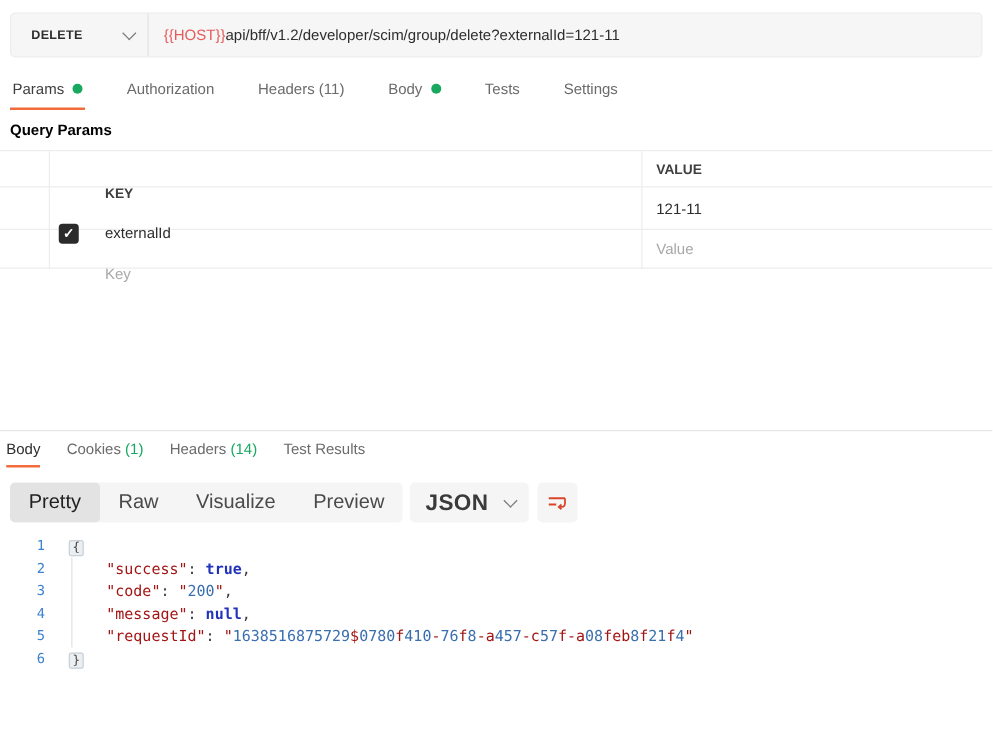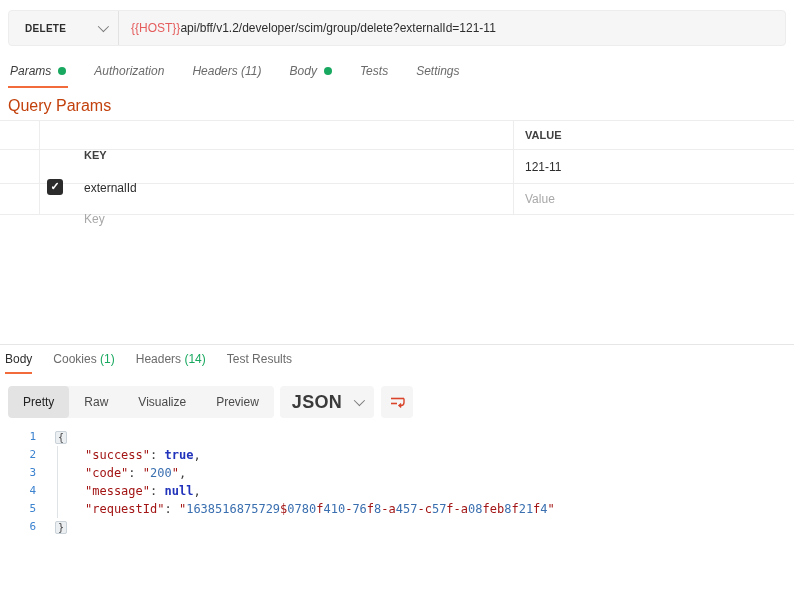--- a/index.html
+++ b/index.html
@@ -13,59 +13,59 @@
     display:flex; align-items:stretch; }
   .method-box { width:110px; display:flex; align-items:center; justify-content:space-between;
     padding:0 12px 0 16px; border-right:1px solid #e2e2e2; cursor:pointer; }
   .method-label { font-size:10px; font-weight:700; color:#2d2d2d; letter-spacing:.3px; }
   .chev { width:8px; height:8px; border-right:1.5px solid #7a7a7a; border-bottom:1.5px solid #7a7a7a;
     transform:rotate(45deg) translateY(-2px); display:inline-block; }
   .url-text { flex:1; display:flex; align-items:center; padding-left:12px; font-size:12px; color:#2d2d2d; white-space:nowrap; overflow:hidden; }
   .env-var { color:#e55c5c; }
 
   
-  .req-tabs { position:absolute; left:10px; top:60px; height:28px; display:flex; gap:28px;font-style:italic; }
+  .req-tabs { position:absolute; left:10px; top:60px; height:28px; display:flex; gap:35px; }
   .tab { position:relative; display:flex; align-items:center; gap:7px; font-size:12px;
     color:#6b6b6b; cursor:pointer; padding-bottom:6px; }
   .tab.active { color:#3d3d3d; }
   .tab.active::after { content:""; position:absolute; left:-2px; right:-2px; bottom:0;
     height:2px; background:#f26b3a; }
   .dot { width:8px; height:8px; border-radius:50%; background:#18a85f; }
 
-  .section-title { position:absolute; left:8px; top:97px; font-size:16px; font-weight:400; color:#c2410c; }
+  .section-title { position:absolute; left:8px; top:97px; font-size:12px; font-weight:700; color:#000000; }
 
   
   .ptable { position:absolute; left:0; right:0; top:120px; border-top:1px solid #ededed; }
   .ptable .vline { position:absolute; top:0; bottom:0; width:1px; background:#ededed; }
   .prow { display:flex; border-bottom:1px solid #ededed; align-items:center; }
   .prow.header { height:29px; }
   .prow.r1 { height:34px; }
   .prow.r2 { height:31px; }
   .cell-handle { width:39px; flex:0 0 39px; }
-  .cell-key { flex:0 0 474px; display:flex; align-items:flex-end;margin-top:40px; }
+  .cell-key { flex:0 0 474px; display:flex; align-items:flex-start;margin-top:40px; }
   .cell-val { flex:1; padding-left:12px; font-size:12px; color:#2d2d2d; }
   .hdr-txt { font-size:11px; font-weight:700; color:#3f3f3f; }
   .cell-key .hdr-txt { margin-left:45px; }
   .key-txt { margin-left:21px; font-size:12px; color:#2d2d2d; }
   .checkbox { width:16px; height:16px; margin-left:8px; background:#2b2b2b; border-radius:3px;
     display:flex; align-items:center; justify-content:center; color:#fff; font-size:11px;
     font-weight:700; cursor:pointer; }
   .ghost { color:#a8a8a8; }
 
   
   .divider { position:absolute; left:0; right:0; top:344px; height:1px; background:#e6e6e6; }
   .resp-tabs { position:absolute; left:5px; top:352px; display:flex; gap:21px; }
   .rtab { position:relative; font-size:12px; color:#6b6b6b; padding-bottom:8px; cursor:pointer; }
   .rtab.active { color:#2d2d2d; }
   .rtab.active::after { content:""; position:absolute; left:0; right:0; bottom:0; height:2px; background:#f26b3a; }
   .cnt { color:#18a85f; }
 
   .view-bar { position:absolute; left:8px; top:386px; height:32px; display:flex; align-items:stretch; }
   .view-group { display:flex; background:#f5f5f5; border-radius:4px; overflow:hidden; }
-  .vbtn { font-size:12px; color:#4a4a4a; padding:0 15px; display:flex; align-items:center; cursor:pointer; }
+  .vbtn { font-size:16px; color:#4a4a4a; padding:0 15px; display:flex; align-items:center; cursor:pointer; }
   .vbtn.active { background:#e3e3e3; border-radius:4px; color:#212121; }
   .fmt-box { margin-left:6px; background:#f5f5f5; border-radius:4px; display:flex; align-items:center;
     gap:12px; padding:0 12px; cursor:pointer; }
   .fmt-label { font-size:18px; font-weight:700; color:#3a3a3a; letter-spacing:.3px; }
   .wrap-btn { margin-left:7px; width:32px; background:#f5f5f5; border:none; border-radius:4px;
     display:flex; align-items:center; justify-content:center; cursor:pointer; }
 
   
   .code { position:absolute; left:0; right:0; top:428px; font-family:"DejaVu Sans Mono", monospace;
     font-size:12px; }

